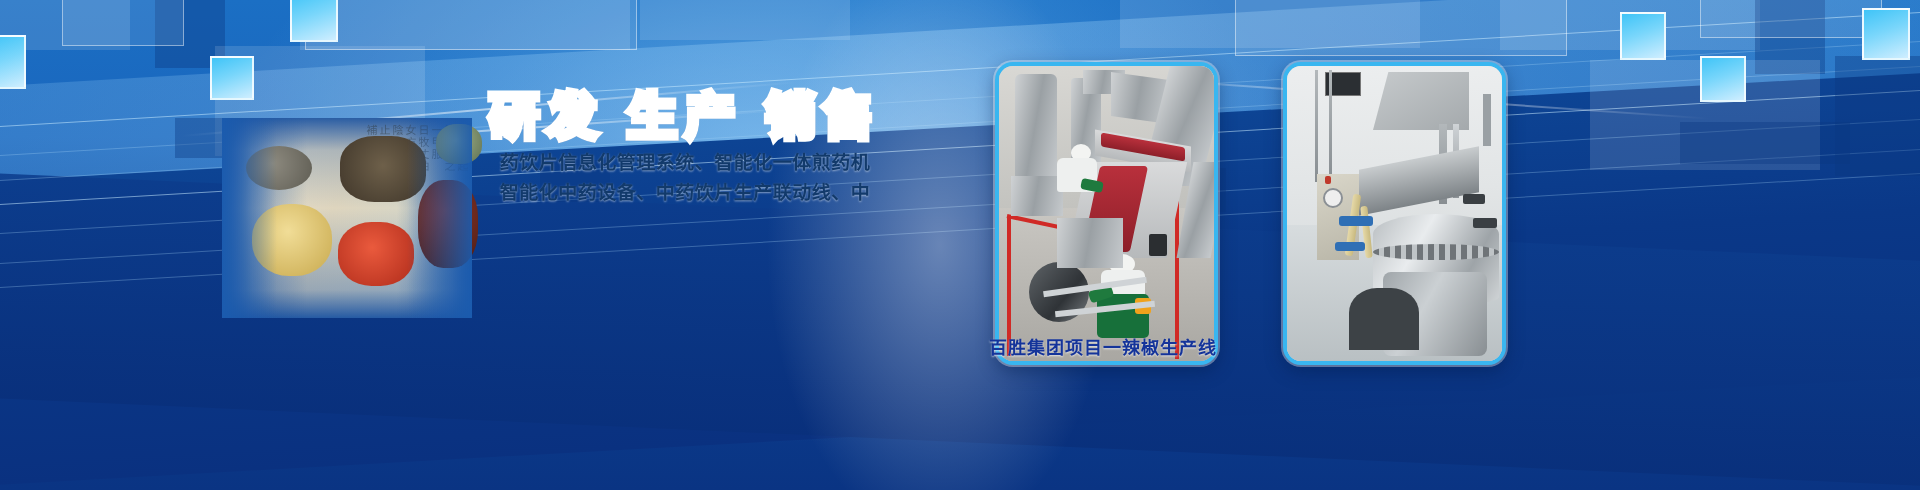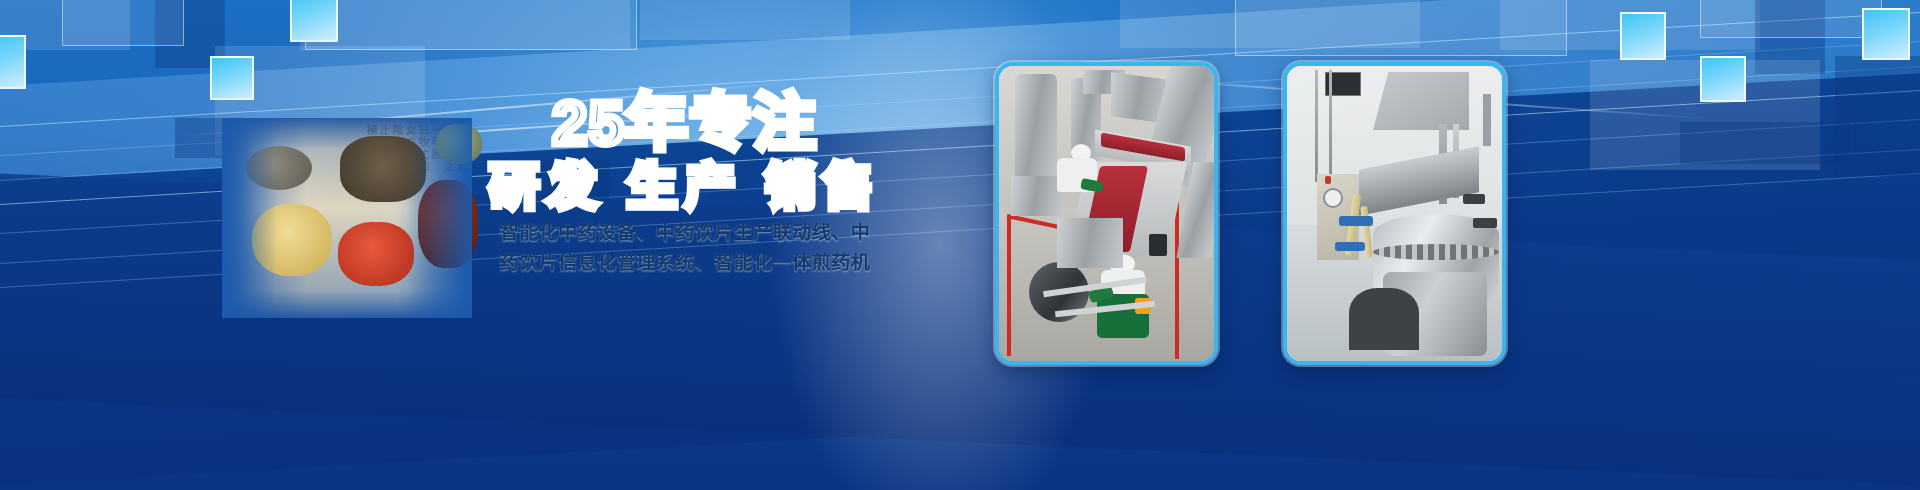--- a/index.html
+++ b/index.html
@@ -214,29 +214,26 @@
     <div class="pile p-seed"></div>
     <div class="pile p-yellow"></div>
     <div class="pile p-twig"></div>
     <div class="pile p-goji"></div>
     <div class="pile p-dark"></div>
     <div class="pile p-green"></div>
     <div class="herb-fade"></div>
   </div>
 
   <div class="copy">
-    <div class="t1">
-      <span class="grad">25年专注</span>
-    </div>
     <div class="t3">
       <span class="grad">研发 生产 销售</span>
     </div>
     <div class="t5">
+      <div>药饮片信息化管理系统、智能化一体煎药机</div>
       <div>智能化中药设备、中药饮片生产联动线、中</div>
-      <div>药饮片信息化管理系统、智能化一体煎药机</div>
     </div>
   </div>
 
   <div class="photo" id="photo-1">
     <div class="ph1">
       <div class="floor"></div>
       <div class="redline" style="left:8px;top:150px;width:4px;height:140px;"></div>
       <div class="redline" style="left:8px;top:148px;width:92px;height:4px;transform:rotate(12deg);transform-origin:left;"></div>
       <div class="redline" style="left:176px;top:118px;width:4px;height:175px;"></div>
 
@@ -267,20 +264,21 @@
         <div style="position:absolute;left:40px;top:44px;width:16px;height:16px;background:#f0a21c;border-radius:3px;"></div>
       </div>
 
       <div class="steel" style="left:30px;top:196px;width:60px;height:60px;border-radius:50%;background:linear-gradient(130deg,#5f6468,#2f3337 60%,#777c80);"></div>
       <div class="steel" style="left:58px;top:152px;width:66px;height:50px;"></div>
       <div style="position:absolute;left:44px;top:218px;width:104px;height:6px;background:#cfd3d6;transform:rotate(-8deg);"></div>
       <div style="position:absolute;left:56px;top:240px;width:100px;height:6px;background:#cfd3d6;transform:rotate(-6deg);"></div>
       <div style="position:absolute;left:150px;top:168px;width:18px;height:22px;background:#2b2e31;border-radius:2px;"></div>
     </div>
   </div>
+  <div class="cap" id="cap-1">百胜集团项目一辣椒生产线</div>
 
   <div class="photo" id="photo-2">
     <div class="ph2">
       <div class="floor2"></div>
 
       <div class="gbox" style="left:38px;top:6px;width:34px;height:22px;"></div>
       <div class="rail" style="left:28px;top:4px;width:3px;height:112px;"></div>
       <div class="rail" style="left:42px;top:4px;width:3px;height:108px;"></div>
 
       <div class="hood" style="left:86px;top:6px;width:96px;height:58px;clip-path:polygon(16% 0,100% 0,100% 100%,0 100%);"></div>

